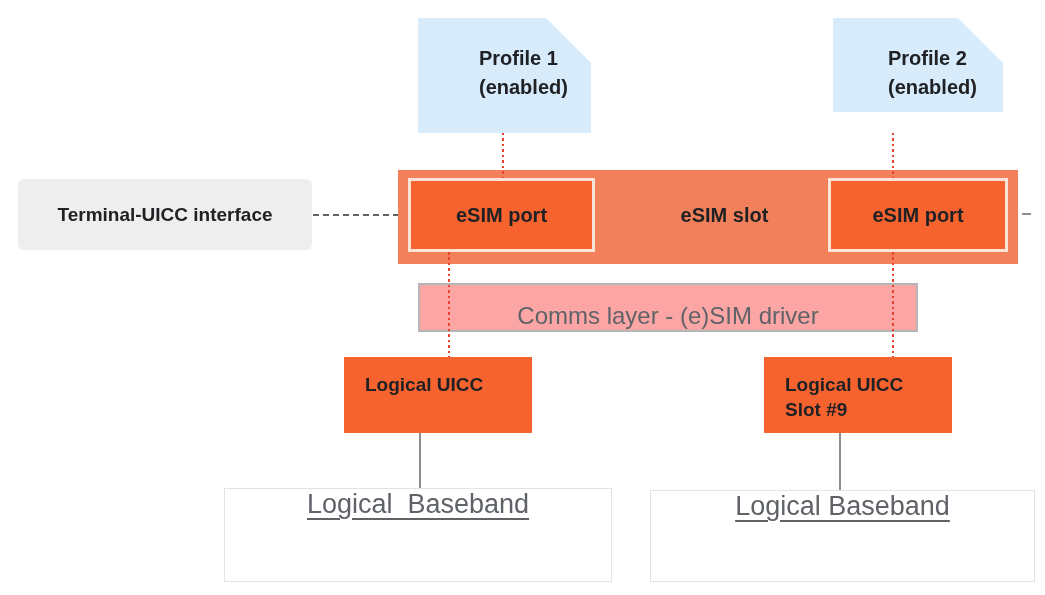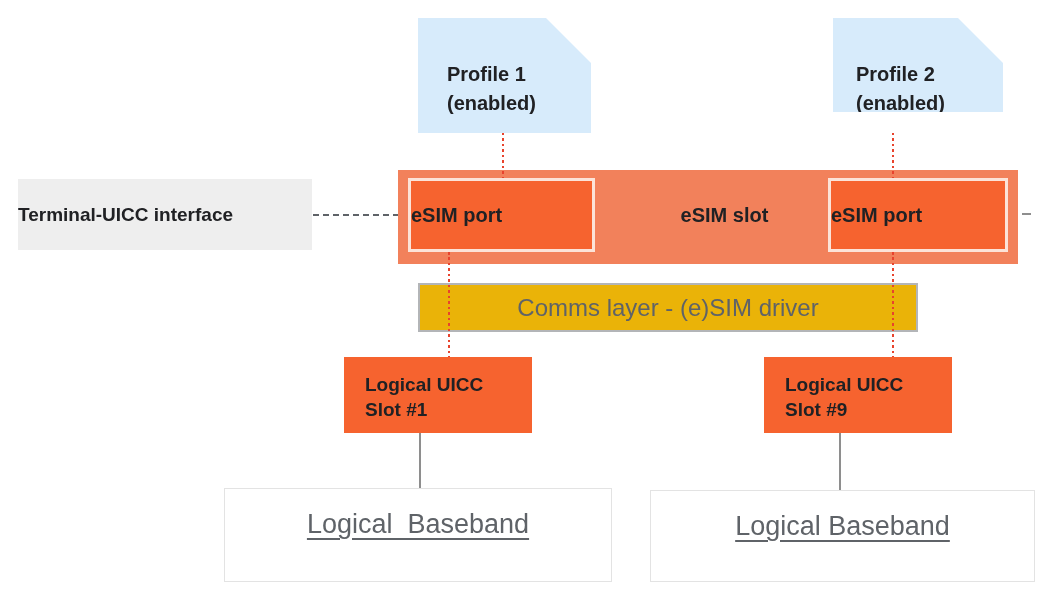--- a/index.html
+++ b/index.html
@@ -8,76 +8,76 @@
     font-family:"Liberation Sans", sans-serif;
   }
   .abs{position:absolute;box-sizing:border-box;}
 
   
   .profile-card{
     background:var(--profile-bg);
     clip-path:polygon(0 0, calc(100% - 45px) 0, 100% 45px, 100% 100%, 0 100%);
     color:var(--text-dark);font-weight:bold;font-size:20px;line-height:29px;
   }
-  .profile-card .ptxt{position:absolute;top:42px;}
+  .profile-card .ptxt{position:absolute;top:26px;margin-left:32px;}
 
   
   .iface-box{
     background:var(--interface-bg);color:var(--text-dark);
-    display:flex;align-items:center;
-    font-weight:bold;font-size:19px;
+    display:flex;align-items:center;justify-content:center;
+    font-weight:bold;font-size:19px;border-radius:6px;
   }
 
   
   .dash-h{height:0;border-top:2px dashed var(--dash-gray);}
 
   
   .slot{background:var(--slot-bg);}
   .port{
     background:var(--port-bg);border:3px solid var(--port-border);
-    display:flex;align-items:center;
+    display:flex;align-items:center;justify-content:center;
     color:var(--text-dark);font-weight:bold;font-size:20px;
   }
   .slot-label{
     display:flex;align-items:center;justify-content:center;
     color:var(--text-dark);font-weight:bold;font-size:20px;
   }
 
   
   .dotted-v{
     width:2px;
     background:repeating-linear-gradient(to bottom, var(--dotted-red) 0 2.5px, transparent 2.5px 5.5px);
     z-index:5;
   }
 
   
   .comms-box{
-    background:#eab308;border:2px solid var(--comms-border);
-    display:flex;align-items:center;justify-content:center;
+    background:#fca5a5;border:2px solid var(--comms-border);
+    display:flex;align-items:flex-end;justify-content:center;
     color:var(--text-gray);font-size:24px;
   }
 
   
   .uicc-box{
     background:var(--port-bg);color:var(--text-dark);
     font-weight:bold;font-size:19px;line-height:25px;
     padding:15px 0 0 21px;
     margin-left:17px;
   }
 
   
   .line-v{width:2px;background:var(--line-gray);}
 
   
   .bb-box{
     background:#fff;border:1px solid var(--baseband-border);
     color:var(--text-gray);font-size:27px;text-align:center;
   }
   .bb-box .bb-label{
-    display:inline-block;margin-top:20px;white-space:pre;
+    display:inline-block;white-space:pre;
     text-decoration:underline;text-decoration-thickness:2px;text-underline-offset:5px;
   }
 </style>
 </head>
 <body>
 
 <div id="canvas">
 
   <div class="abs profile-card" style="left:418px;top:18px;width:173px;height:115px;">
     <div class="ptxt" style="left:29px;">
@@ -119,21 +119,20 @@
   <div class="abs dotted-v" style="left:892px;top:133px;height:45px;"></div>
   <div class="abs dotted-v" style="left:448px;top:252px;height:105px;"></div>
   <div class="abs dotted-v" style="left:892px;top:252px;height:105px;"></div>
 
   <div class="abs comms-box" style="left:418px;top:283px;width:500px;height:49px;">
     <span>Comms layer - (e)SIM driver</span>
   </div>
 
   <div class="abs uicc-box" style="left:327px;top:357px;width:188px;height:76px;">
     <div>Logical UICC</div>
-    <div>Slot #1</div>
   </div>
 
   <div class="abs uicc-box" style="left:747px;top:357px;width:188px;height:76px;">
     <div>Logical UICC</div>
     <div>Slot #9</div>
   </div>
 
   <div class="abs line-v" style="left:419px;top:433px;height:55px;"></div>
   <div class="abs line-v" style="left:839px;top:433px;height:57px;"></div>
 

